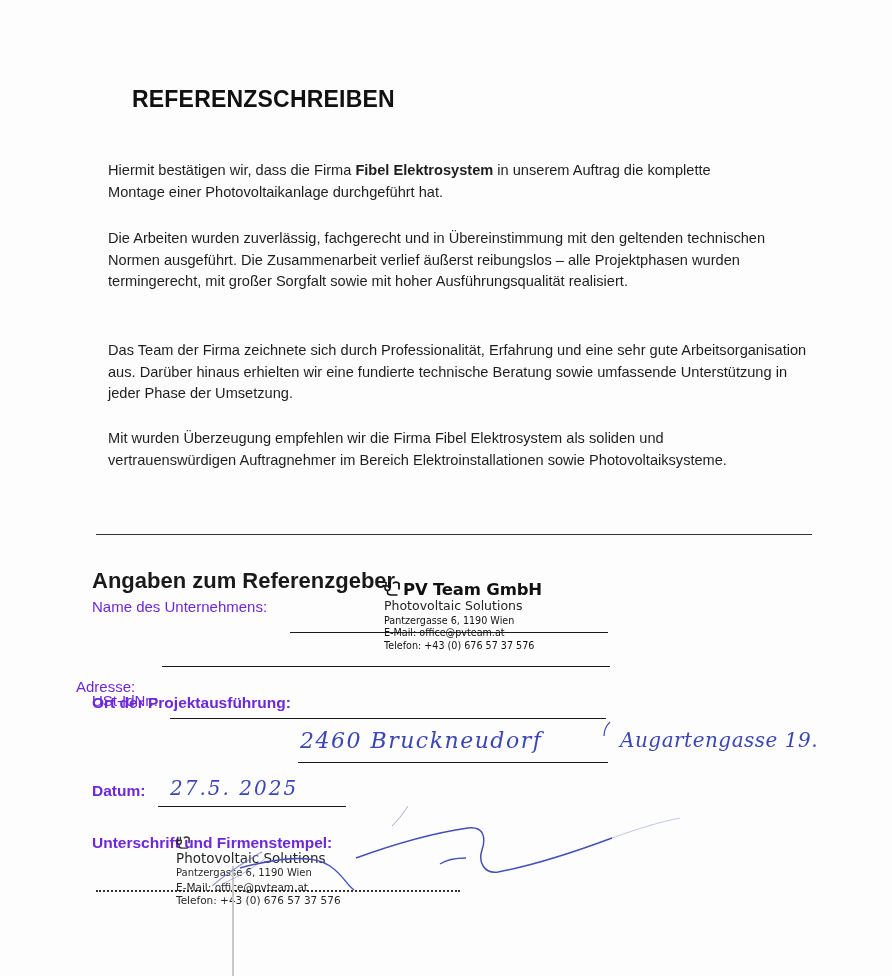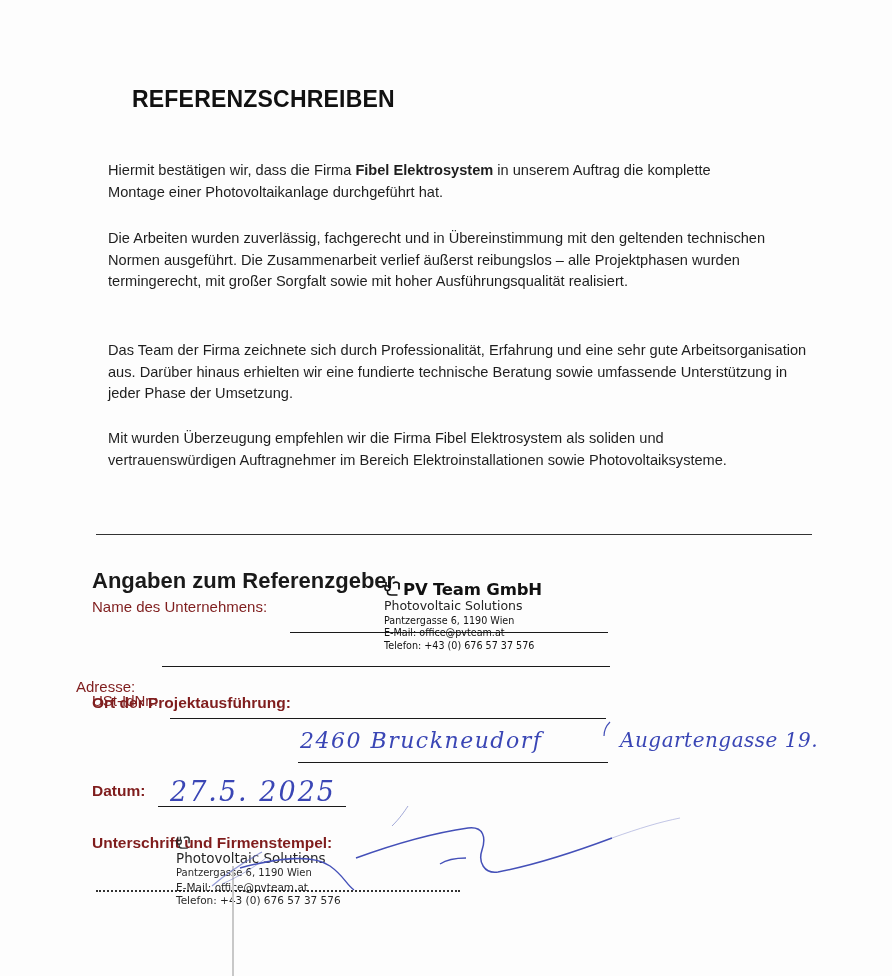--- a/index.html
+++ b/index.html
@@ -4,21 +4,21 @@
 <style>
   * { box-sizing: border-box; margin: 0; padding: 0; }
   html, body { width: 892px; height: 976px; background: #fdfdfd; overflow: hidden; }
   body { position: relative; font-family: "Liberation Sans", sans-serif; color: #1c1c1c; }
   .abs { position: absolute; }
   .title { left: 92px; top: 86px; font-size: 23px; font-weight: bold; letter-spacing: 0.2px; color: #111; margin-left: 40px; }
   .para { left: 108px; width: 720px; font-size: 14.6px; line-height: 21.5px; color: #1e1e1e; }
   .para b { font-weight: bold; }
   .hr { left: 96px; top: 534px; width: 716px; height: 0; border-top: 1.5px solid #333; }
   .section-title { left: 92px; top: 568px; font-size: 22px; font-weight: bold; color: #1a1a1a; }
-  .label { font-size: 15px; color: #7f1d1d; white-space: nowrap; }
+  .label { font-size: 15px; color: #6d28d9; white-space: nowrap; }
   .label.bold { font-weight: bold; font-size: 15px; }
   .line { height: 0; border-top: 1.8px solid #1a1a1a; }
   .stamp { font-family: "DejaVu Sans", sans-serif; color: #111; }
   .stamp .brand { font-size: 16.5px; font-weight: bold; letter-spacing: -0.2px; white-space: nowrap; }
   .stamp .sub { font-size: 12.5px; white-space: nowrap; }
   .stamp .small { font-size: 9.6px; line-height: 12px; white-space: nowrap; }
   .hand { font-family: "DejaVu Serif", serif; font-style: italic; color: #3a46b5; white-space: nowrap; text-align: right; }
   .dots { border-top: 2px dotted #333; height: 0; }
   .vline { left: 232px; top: 866px; width: 2px; height: 110px; background: #c8c8c8; }
   svg.sig { position: absolute; overflow: visible; }
@@ -67,21 +67,21 @@
 <div class="abs label" style="left:92px; top:692px;">USt-IdNr.:</div>
 <div class="abs line" style="left:170px; top:718px; width:436px;"></div>
 
 <div class="abs label bold" style="left:92px; top:694px; font-size:15.5px;">Ort der Projektausführung:</div>
 <div class="abs line" style="left:298px; top:762px; width:310px;"></div>
 <div class="abs hand" style="left:300px; top:728px; font-size:22px; letter-spacing:1.5px;">2460 Bruckneudorf</div>
 <div class="abs hand" style="left:620px; top:728px; font-size:20px; letter-spacing:0.5px;">Augartengasse 19.</div>
 
 <div class="abs label bold" style="left:92px; top:782px; font-size:15.5px;">Datum:</div>
 <div class="abs line" style="left:158px; top:806px; width:188px;"></div>
-<div class="abs hand" style="left:170px; top:776px; font-size:27px; letter-spacing:2px;">27.5. 2025</div>
+<div class="abs hand" style="left:170px; top:776px; font-size:20px; letter-spacing:2px;">27.5. 2025</div>
 
 <div class="abs label bold" style="left:92px; top:834px; font-size:15.5px;">Unterschrift und Firmenstempel:</div>
 
 <div class="abs dots" style="left:96px; top:890px; width:364px;"></div>
 
 <div class="abs stamp" style="left:176px; top:834px; opacity:0.92;">
   <div class="brand" style="font-size:15px; color:#222;">
     <span style="display:inline-block; width:14px; height:13px; vertical-align:-1px; margin-right:2px;">
       <svg width="14" height="13" viewBox="0 0 16 15">
           <path d="M2 1v4M5 1v4M1 5h5v2a2.5 2.5 0 0 1-5 0z" fill="none" stroke="#222" stroke-width="1.6"></path>

